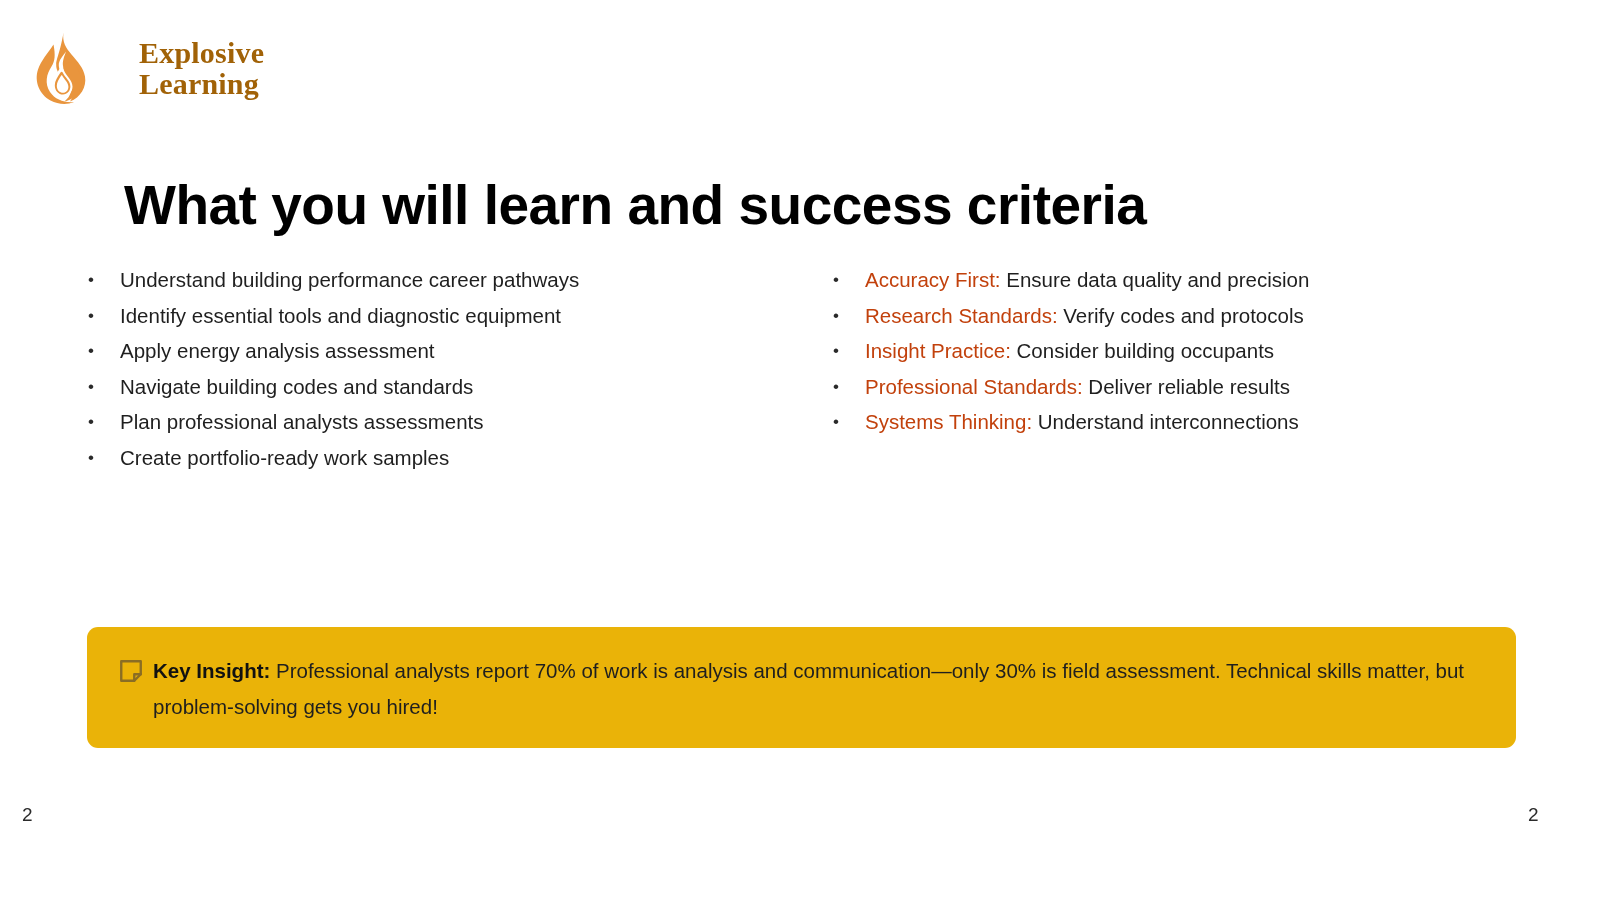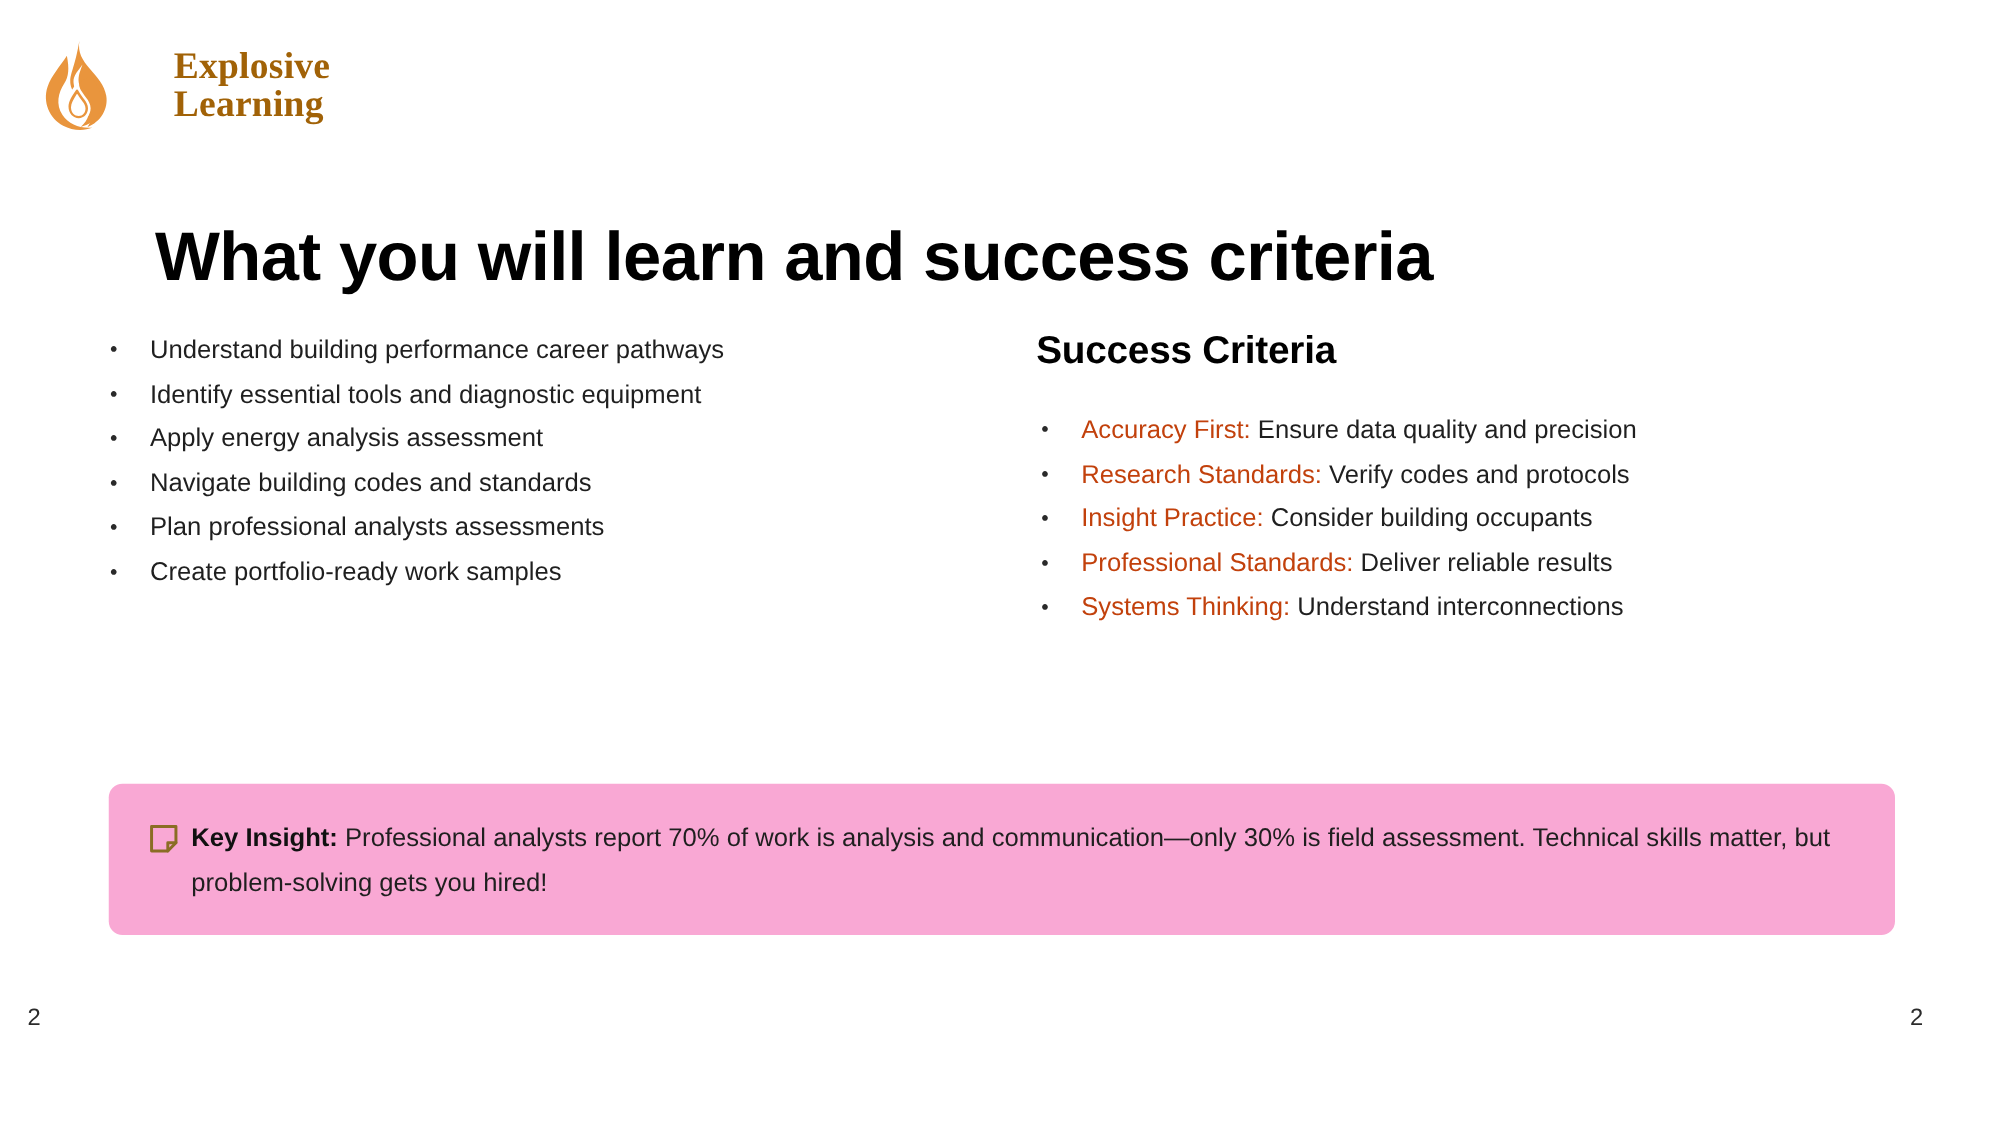--- a/index.html
+++ b/index.html
@@ -108,21 +108,21 @@
     color: #c2410c;
   }
 
   
   .insight-box {
     position: absolute;
     left: 87px;
     top: 627px;
     width: 1429px;
     height: 121px;
-    background: #f9a8d4;
+    background: #eab308;
     border-radius: 11px;
     box-sizing: border-box;
     display: flex;
     align-items: flex-start;
     padding: 26px 34px 0 29px;
   }
   .insight-icon {
     flex: 0 0 30px;
     width: 30px;
     height: 30px;
@@ -212,21 +212,20 @@
         <span class="bullet-text">Plan professional analysts assessments</span>
       </li>
       <li class="bullet-item">
         <span class="bullet-dot">•</span>
         <span class="bullet-text">Create portfolio-ready work samples</span>
       </li>
     </ul>
   </div>
 
   <div class="col col-right">
-    <h2 class="col-heading">Success Criteria</h2>
     <ul class="bullet-list">
       <li class="bullet-item">
         <span class="bullet-dot">•</span>
         <span class="bullet-text"><span class="bullet-lead">Accuracy First:</span><span> Ensure data quality and precision</span></span>
       </li>
       <li class="bullet-item">
         <span class="bullet-dot">•</span>
         <span class="bullet-text"><span class="bullet-lead">Research Standards:</span><span> Verify codes and protocols</span></span>
       </li>
       <li class="bullet-item">

